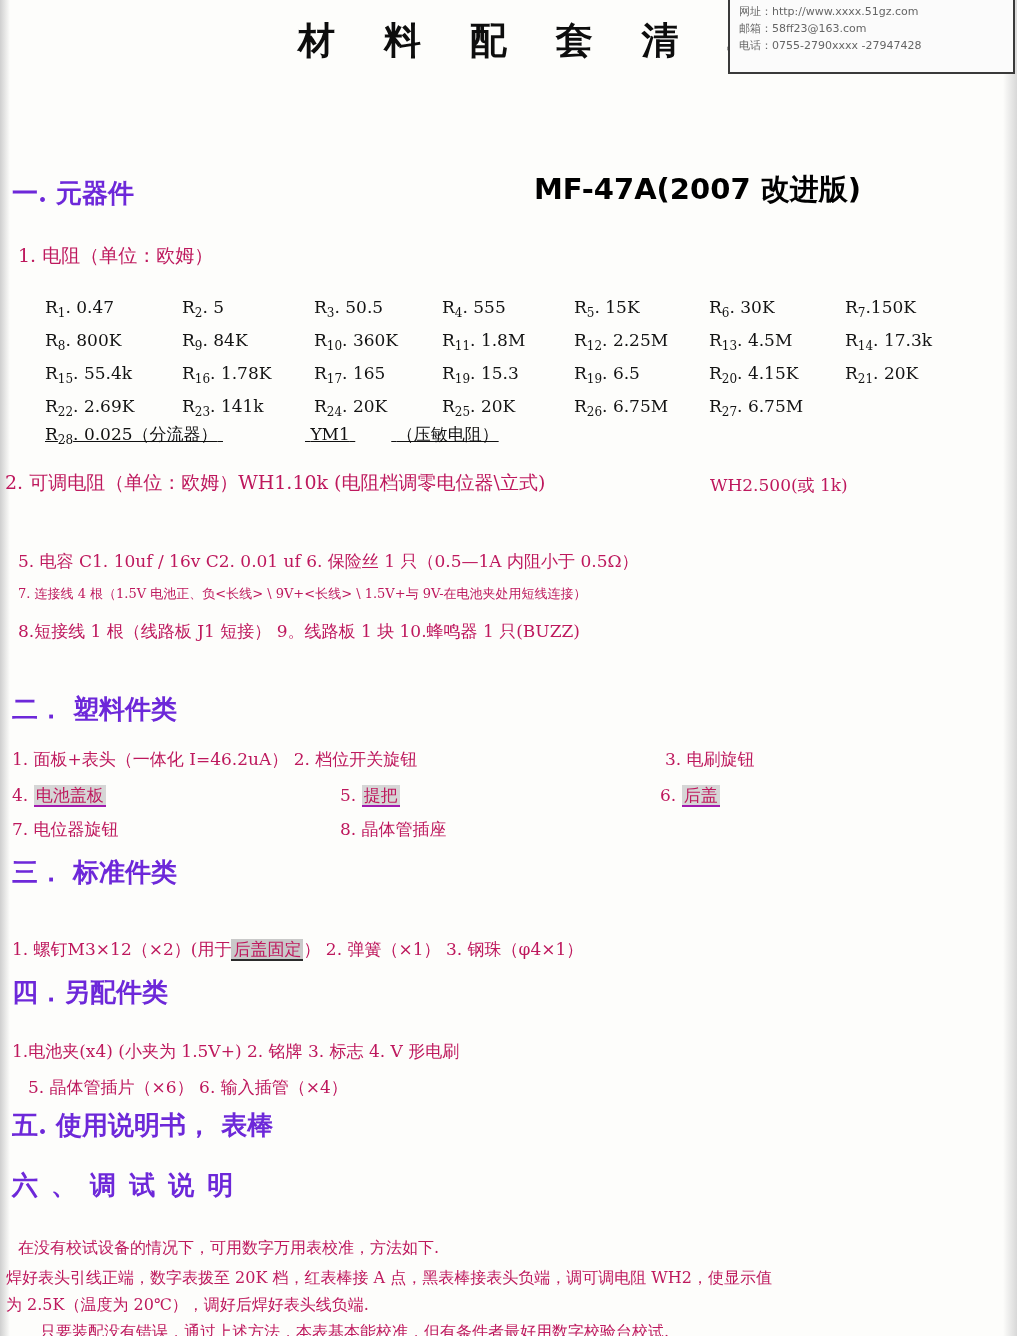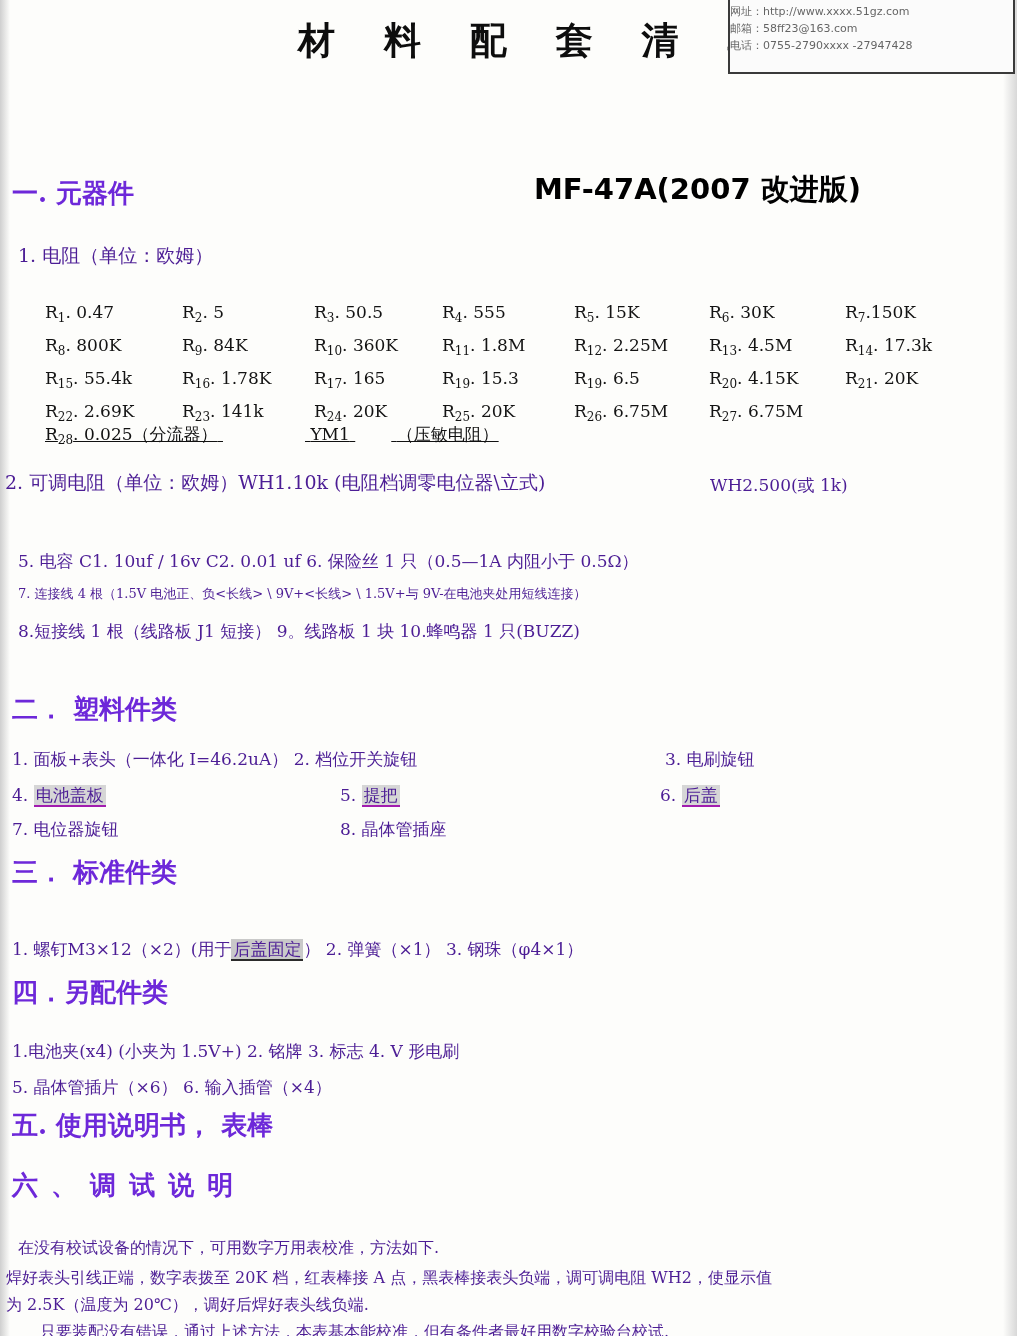--- a/index.html
+++ b/index.html
@@ -56,21 +56,21 @@
     width: 283px;
     height: 72px;
     border: 2px solid #3a3a3a;
     border-top: none;
     background: #fbfbfb;
     overflow: hidden;
   }
   .stamp .line {
     font-size: 11px;
     color: #4a4a4a;
-    padding-left: 0;
+    padding-left: 9px;
     line-height: 1.55;
     white-space: nowrap;
     filter: blur(0.6px);
     opacity: 0.85;
   }
   .stamp .line:first-child { padding-top: 3px; }
 
   
   .sec-head {
     position: absolute;
@@ -89,36 +89,36 @@
     font-weight: bold;
     color: #000;
     white-space: nowrap;
   }
 
   
   .ln {
     position: absolute;
     font-family: "DejaVu Serif", "Liberation Serif", serif;
     font-size: 17px;
-    color: #4c1d95;
+    color: #be185d;
     white-space: nowrap;
   }
   .ln.sm { font-size: 16px; }
 
   
   .res-grid {
     position: absolute;
     left: 45px;
     top: 292px;
     width: 940px;
   }
   .res-row {
     display: flex;
     height: 33px;
-    align-items: flex-end;
+    align-items: center;
   }
   .res-cell {
     font-family: "DejaVu Serif", "Liberation Serif", serif;
     font-size: 17px;
     white-space: nowrap;
     color: #131313;
   }
   .res-cell .sub {
     font-size: 12px;
     vertical-align: sub;
@@ -253,21 +253,21 @@
   <div class="ln" style="left:12px; top:818px;">7.  电位器旋钮</div>
   <div class="ln" style="left:340px; top:818px;">8.  晶体管插座</div>
 
   <div class="sec-head" style="left:12px; top:855px;">三． 标准件类</div>
   <div class="ln" style="left:12px; top:938px;">
     <span>1.  螺钉M3×12（×2）(用于</span><span class="hl-box">后盖固定</span><span>）   2.  弹簧（×1）     3.  钢珠（φ4×1）</span>
   </div>
 
   <div class="sec-head" style="left:12px; top:975px;">四．另配件类</div>
   <div class="ln" style="left:12px; top:1040px;">1.电池夹(x4) (小夹为 1.5V+)            2.  铭牌        3. 标志        4.  V 形电刷</div>
-  <div class="ln" style="left:12px; top:1076px;text-align:right;">5. 晶体管插片（×6）            6.  输入插管（×4）</div>
+  <div class="ln" style="left:28px; top:1076px;text-align:right;">5. 晶体管插片（×6）            6.  输入插管（×4）</div>
 
   <div class="sec-head" style="left:12px; top:1108px;">五. 使用说明书，  表棒</div>
 
   <div class="sec-head" style="left:12px; top:1168px; letter-spacing:2px;">六 、 调  试  说  明</div>
 
   <div class="ln sm" style="left:18px; top:1238px;">在没有校试设备的情况下，可用数字万用表校准，方法如下.</div>
   <div class="ln sm" style="left:6px; top:1268px;">焊好表头引线正端，数字表拨至 20K 档，红表棒接 A 点，黑表棒接表头负端，调可调电阻 WH2，使显示值</div>
   <div class="ln sm" style="left:6px; top:1295px;">为 2.5K（温度为 20℃），调好后焊好表头线负端.</div>
   <div class="ln sm" style="left:40px; top:1322px;">只要装配没有错误，通过上述方法，本表基本能校准，但有条件者最好用数字校验台校试.</div>
 

